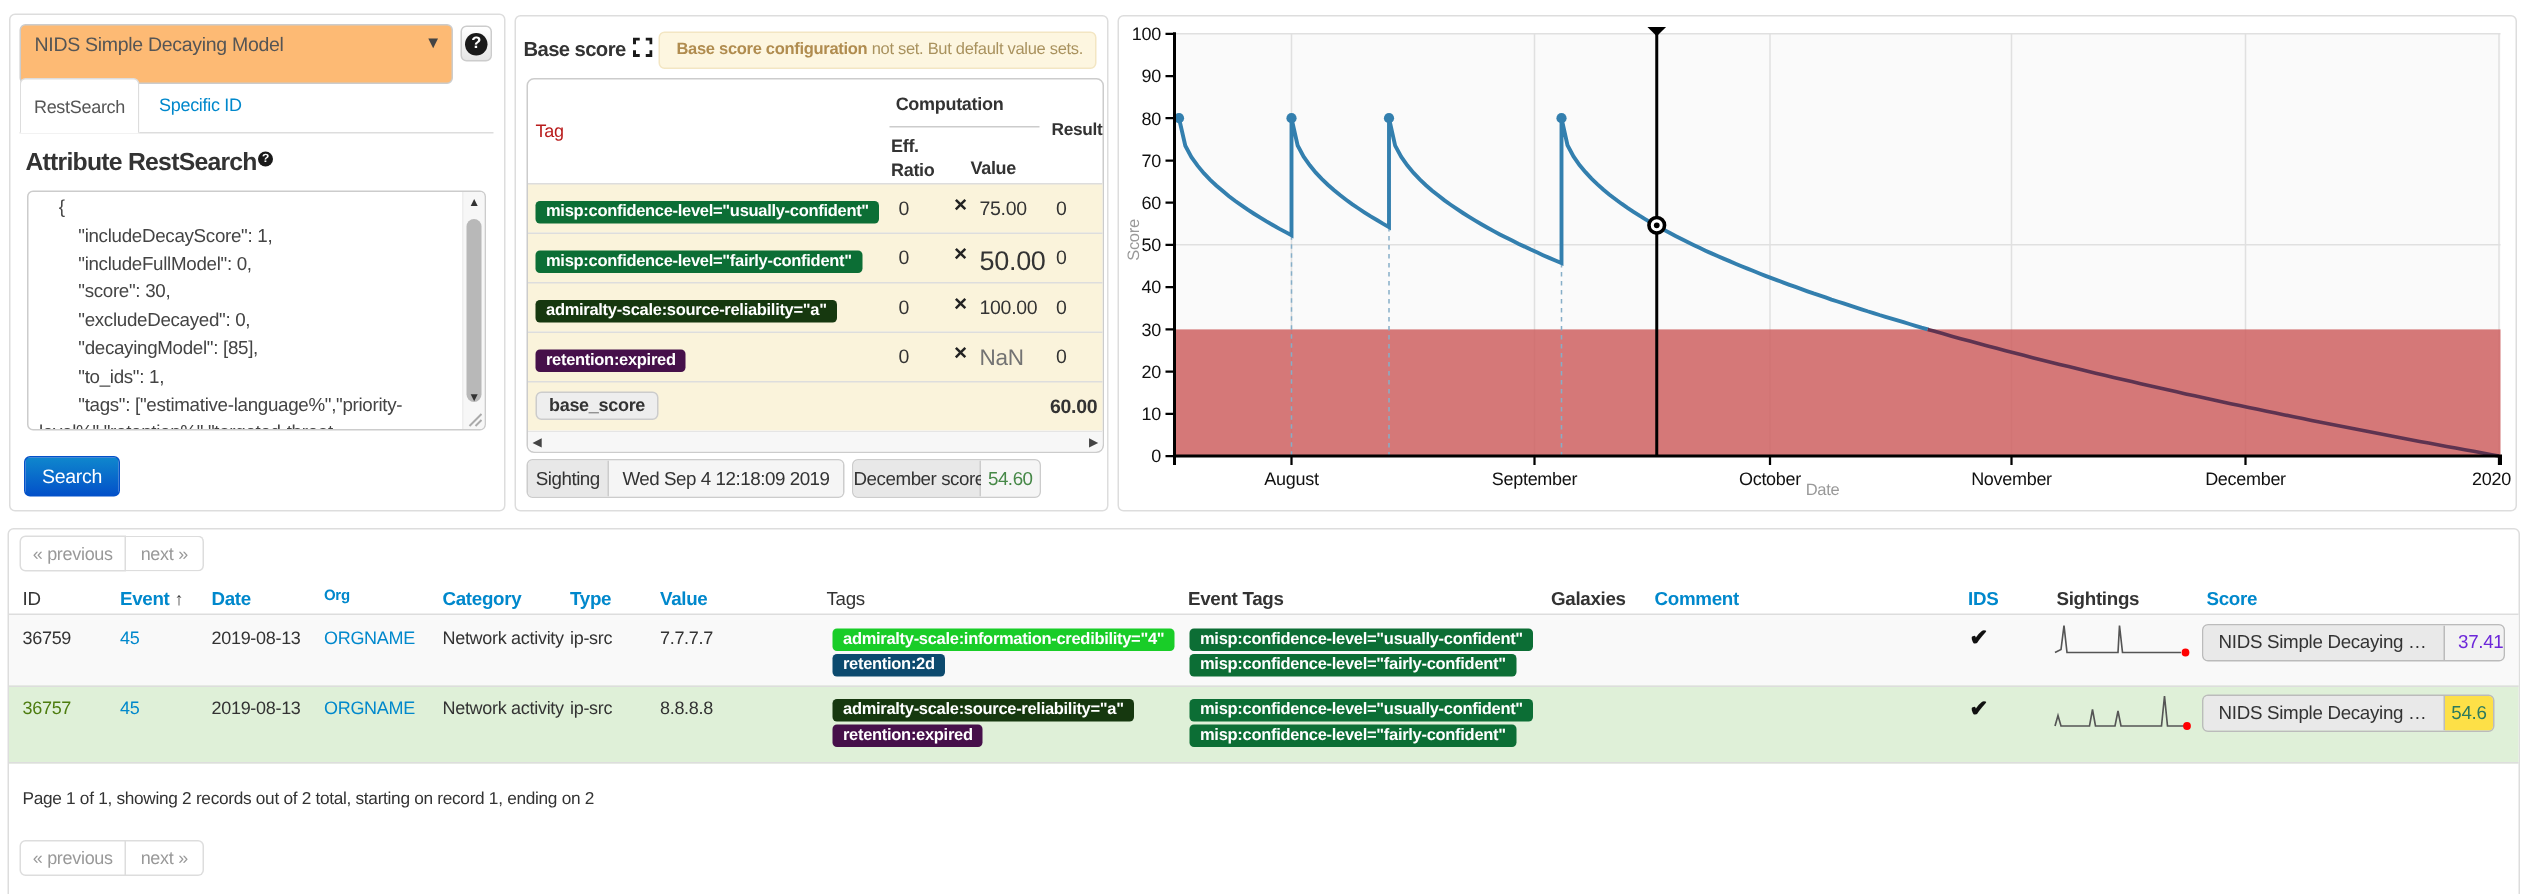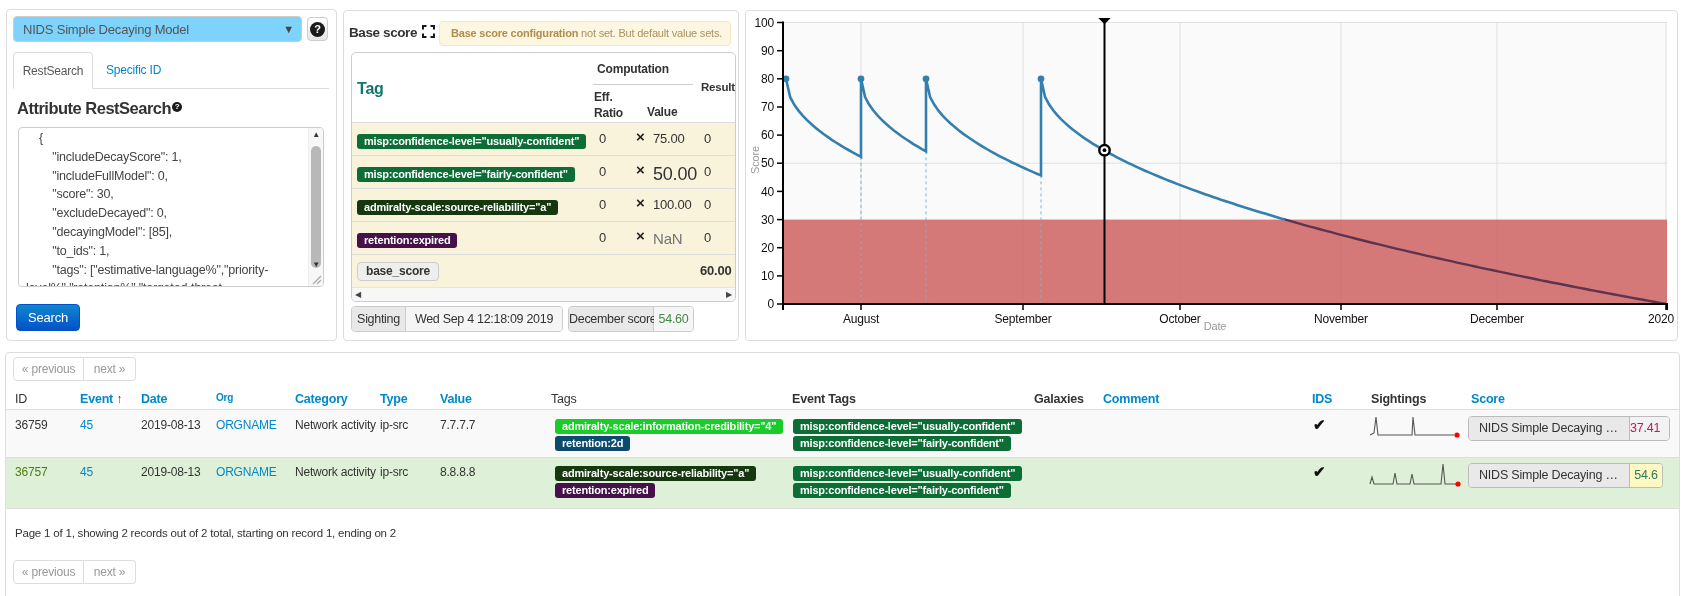--- a/index.html
+++ b/index.html
@@ -2,21 +2,21 @@
 <html><head><meta charset="utf-8"><style>
 *{margin:0;padding:0;box-sizing:border-box}
 html,body{width:1685px;height:596px;background:#fff;font-family:"Liberation Sans",sans-serif;position:relative;overflow:hidden;letter-spacing:-0.2px}
 .abs{position:absolute}
 .panel{position:absolute;background:#fff;border:1px solid #ddd;border-radius:4px}
 .badge{display:inline-block;color:#fff;font-weight:bold;font-size:11px;line-height:12px;padding:1px 7px 2px 7px;border-radius:3px;white-space:nowrap;letter-spacing:-0.2px}
 .blue{color:#0088cc}
 </style></head><body>
 
 <div class="panel" style="left:6px;top:9px;width:331px;height:332px"></div>
-<div class="abs" style="left:13px;top:16px;width:289px;height:26px;border:1px solid #ccc;border-radius:4px;background:#7dd3fc">
+<div class="abs" style="left:13px;top:16px;width:289px;height:40px;border:1px solid #ccc;border-radius:4px;background:#fdba74">
 <div class="abs" style="left:9px;top:5px;font-size:13px;color:#555">NIDS Simple Decaying Model</div>
 <div class="abs" style="right:7px;top:6px;font-size:11px;color:#444">▼</div>
   </div>
 <div class="abs" style="left:307px;top:17px;width:21px;height:24px;border:1px solid #ccc;border-radius:4px;background:linear-gradient(#fff,#e6e6e6);text-align:center">
 <span style="display:inline-block;margin-top:4px;width:15px;height:15px;border-radius:50%;background:#1a1a1a;color:#fff;font-size:11px;font-weight:bold;line-height:15px">?</span></div>
 <div class="abs" style="left:13px;top:88px;width:316px;border-bottom:1px solid #ddd"></div>
 <div class="abs" style="left:13px;top:52px;width:80px;height:37px;border:1px solid #ddd;border-bottom:1px solid #fff;border-radius:4px 4px 0 0;background:#fff;text-align:center;line-height:36px;font-size:12px;color:#555">RestSearch</div>
 <div class="abs blue" style="left:106px;top:63px;font-size:12px">Specific ID</div>
 <div class="abs" style="left:17px;top:99px;font-size:16.5px;font-weight:bold;color:#333;letter-spacing:-0.5px">Attribute RestSearch<span style="display:inline-block;vertical-align:5px;width:10px;height:10px;border-radius:50%;background:#1a1a1a;color:#fff;font-size:8px;font-weight:bold;line-height:10px;text-align:center;margin-left:1px;letter-spacing:0">?</span></div>
 <div class="abs" style="left:18px;top:127px;width:306px;height:160px;border:1px solid #ccc;border-radius:4px;background:#fff;overflow:hidden">
@@ -39,21 +39,21 @@
 </div>
   </div>
 <div class="abs" style="left:16px;top:304px;width:64px;height:27px;background:linear-gradient(#0f87cd,#0351c9);border:1px solid #0351c9;border-radius:4px;color:#fff;font-size:13px;text-align:center;line-height:25px">Search</div>
 <div class="panel" style="left:343px;top:10px;width:396px;height:331px"></div>
 <div class="abs" style="left:349px;top:25px;font-size:13.5px;font-weight:bold;color:#333;letter-spacing:-0.4px">Base score
 <svg width="13" height="13" style="margin-left:2px;vertical-align:-1px">
       <path d="M1,4.5 V1 H4.5 M8.5,1 H12 V4.5 M12,8.5 V12 H8.5 M4.5,12 H1 V8.5" fill="none" stroke="#1a1a1a" stroke-width="2"></path>
     </svg></div>
 <div class="abs" style="left:439px;top:21px;width:292px;height:25px;background:#fdf6e0;border:1px solid #f3e6c3;border-radius:4px;font-size:11px;line-height:23px;padding-left:11px;color:#a9925e;white-space:nowrap"><b style="color:#b08c4f">Base score configuration</b> not set. But default value sets.</div>
 <div class="abs" style="left:351px;top:52px;width:385px;height:250px;border:1px solid #ccc;border-radius:5px;background:#fff"></div>
-<div class="abs" style="left:357px;top:80px;font-size:16px;font-weight:bold;color:#0f766e">Tag</div>
+<div class="abs" style="left:357px;top:80px;font-size:12px;font-weight:normal;color:#b91c1c">Tag</div>
 <div class="abs" style="left:583px;top:62px;width:100px;text-align:center;font-size:12px;font-weight:bold;color:#333">Computation</div>
 <div class="abs" style="left:593px;top:84px;width:100px;border-top:1px solid #ccc"></div>
 <div class="abs" style="left:594px;top:90px;font-size:12px;font-weight:bold;color:#333;line-height:15.5px">Eff.<br>Ratio</div>
 <div class="abs" style="left:647px;top:105px;font-size:12px;font-weight:bold;color:#333">Value</div>
 <div class="abs" style="left:701px;top:81px;font-size:11.5px;font-weight:bold;color:#333">Result</div>
 <div class="abs" style="left:352px;top:122px;width:383px;height:33px;background:#faf3db;border-top:1px solid #ddd"></div>
 <div class="abs" style="left:357px;top:131px"><span class="badge" style="background:#0c6e35">misp:confidence-level="usually-confident"</span></div>
 <div class="abs" style="left:599px;top:131px;font-size:13px;color:#333">0</div>
 <div class="abs" style="left:636px;top:128px;font-size:15px;font-weight:bold;color:#222">×</div>
 <div class="abs" style="left:653px;top:131px;font-size:13px;color:#333">75.00</div>
@@ -206,22 +206,22 @@
 <svg class="abs" style="left:1368px;top:413px" width="95" height="26">
 <path d="M2,22 L6,20 L8,4 L10,22 L44,22 L45,4 L47,22 L86,22" fill="none" stroke="#555" stroke-width="1.1"></path>
 <circle cx="89" cy="22" r="2.6" fill="red"></circle>
   </svg>
 <svg class="abs" style="left:1368px;top:462px" width="95" height="27">
 <path d="M2,22 L4,15 L6,22 L25,22 L27,11 L29,22 L42,22 L44,12 L46,22 L73,22 L75,2 L77,22 L88,22" fill="none" stroke="#555" stroke-width="1.1"></path>
 <circle cx="90" cy="22" r="2.6" fill="red"></circle>
   </svg>
 <div class="abs" style="left:1468px;top:416px;height:25px;border:1px solid #bbb;border-radius:4px;overflow:hidden;display:flex;font-size:12.5px">
 <div style="background:#e9e9e9;width:161px;padding-left:10px;color:#333;line-height:23px;border-right:1px solid #bbb;white-space:nowrap">NIDS Simple Decaying …</div>
-<div style="background:#f2f2f2;width:39px;text-align:left;color:#be185d;line-height:23px">37.41</div>
+<div style="background:#f2f2f2;width:39px;text-align:right;color:#6d28d9;line-height:23px">37.41</div>
   </div>
 <div class="abs" style="left:1468px;top:463px;height:25px;border:1px solid #bbb;border-radius:4px;overflow:hidden;display:flex;font-size:12.5px">
 <div style="background:#e9e9e9;width:161px;padding-left:10px;color:#333;line-height:23px;border-right:1px solid #bbb;white-space:nowrap">NIDS Simple Decaying …</div>
-<div style="background:#fef9c3;width:32px;text-align:center;color:#2c7a5d;line-height:23px">54.6</div>
+<div style="background:#fde047;width:32px;text-align:center;color:#2c7a5d;line-height:23px">54.6</div>
   </div>
 <div class="abs" style="left:15px;top:527px;font-size:11.5px;color:#333">Page 1 of 1, showing 2 records out of 2 total, starting on record 1, ending on 2</div>
 <div class="abs" style="left:13px;top:560px;height:24px;display:flex;font-size:12px;color:#999">
 <div style="border:1px solid #ddd;border-radius:4px 0 0 4px;width:71px;text-align:center;line-height:22px;background:#fff">« previous</div>
 <div style="border:1px solid #ddd;border-left:none;border-radius:0 4px 4px 0;width:52px;text-align:center;line-height:22px;background:#fff">next »</div>
   </div>
 </body></html>

